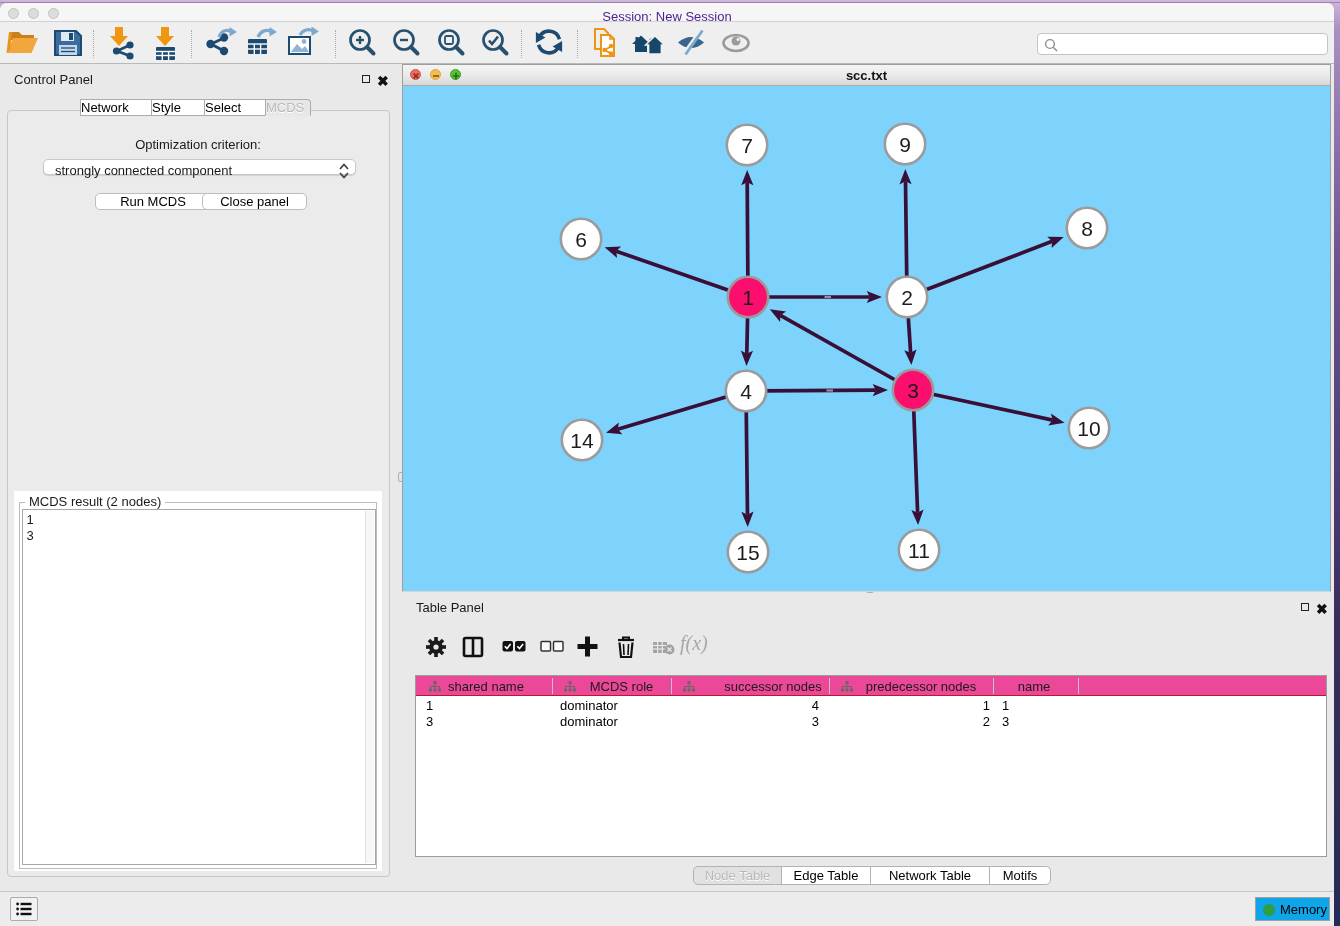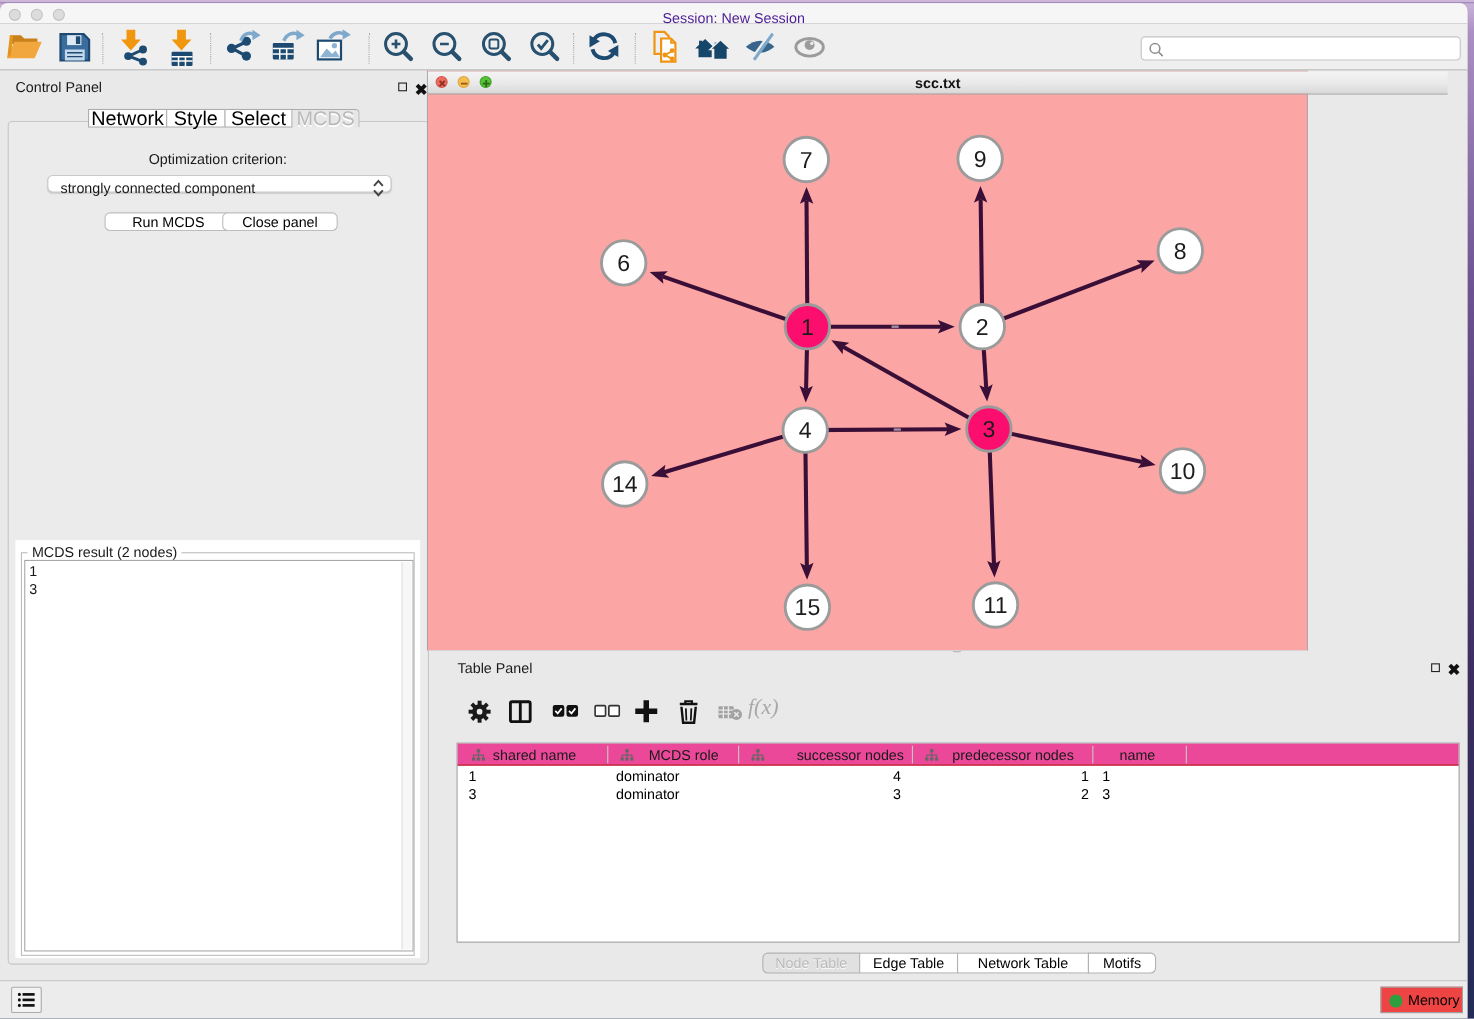--- a/index.html
+++ b/index.html
@@ -9,24 +9,24 @@
 #tbar{left:0;top:3px;width:1334px;height:19px;background:#f6f6f6;border-radius:7px 7px 0 0;border-bottom:1px solid #d2d2d2}
 .tl{width:11px;height:11px;border-radius:50%;background:#dcdcdc;border:1px solid #c3c3c3;top:7.5px}
 #ttl{left:0;top:9px;width:1334px;text-align:center;font-size:13px;color:#4c1d95}
 #tools{left:0;top:22px;width:1334px;height:42px;background:#efefef;border-bottom:1px solid #b9b9b9}
 .sep{top:30px;width:1px;height:28px;border-left:1px dotted #a9a9a9}
 #search{left:1037px;top:33px;width:291px;height:22px;background:#fff;border:1px solid #c4c4c4;border-radius:4px}
 #content{left:0;top:65px;width:1334px;height:826px;background:#e9e9e9}
 .ph{font-size:13px;color:#1a1a1a}
 .pfloat{width:8px;height:8px;border:1.5px solid #222}
 .px{font-size:14px;color:#111;font-weight:bold;line-height:10px}
-.tab{top:99px;height:17px;font-size:18px;white-space:nowrap;color:#000;background:#fff;border:1px solid #acacac;text-align:center;line-height:16px}
+.tab{top:99px;height:17px;font-size:13px;white-space:nowrap;color:#000;background:#fff;border:1px solid #acacac;line-height:16px}
 #cpanel{left:7px;top:110px;width:383px;height:767px;background:#ebebeb;border:1px solid #c6c6c6;border-radius:4px}
 .btn{top:193px;height:17px;background:#fff;border:1px solid #bdbdbd;border-radius:5px;font-size:13px;text-align:center;line-height:15px;color:#000}
-#mwin{left:388px;top:64px;width:801px;height:528px;background:#fca5a5;border:1px solid #9e9e9e;border-bottom:1px solid #d6d6d6;border-radius:1px}
+#mwin{left:402px;top:64px;width:929px;height:528px;background:#7dd3fc;border:1px solid #9e9e9e;border-bottom:1px solid #d6d6d6;border-radius:1px}
 #mtbar{left:0;top:0;width:927px;height:21px;background:linear-gradient(180deg,#f4f4f4,#e9e9e9 55%,#d8d8d8);border-bottom:1px solid #aaa}
 .mtl{width:11px;height:11px;border-radius:50%;top:4px}
 #mttl{left:0;top:3px;width:927px;text-align:center;font-size:13px;font-weight:bold;color:#111}
 #tpanel{left:393px;top:598px;width:941px;height:293px}
 #ttable{left:22px;top:77px;width:912px;height:182px;background:#fff;border:1px solid #9c9c9c}
 #thead{left:0;top:0;width:910px;height:20px;background:#ec4899;border-bottom:1px solid #b91c1c}
 .hsep{top:2px;width:1px;height:16px;background:#c6c6c6}
 .hlbl{top:3px;font-size:13px;color:#1a1a1a;text-align:center}
 .cell{font-size:13px;color:#000}
 .btab{top:268px;height:19px;font-size:13px;white-space:nowrap;background:#fff;border:1px solid #b2b2b2;text-align:center;line-height:17px;border-radius:0}
@@ -178,21 +178,21 @@
   </div>
 <div class="ab" id="content"></div>
 
 <div class="ab ph" style="left:14px;top:72px">Control Panel</div>
 <div class="ab pfloat" style="left:362px;top:75px"></div>
 <div class="ab px" style="left:377px;top:76px">✖</div>
 <div class="ab" id="cpanel"></div>
 <div class="ab tab" style="left:80px;width:72px">Network</div>
 <div class="ab tab" style="left:151px;width:54px">Style</div>
 <div class="ab tab" style="left:204px;width:62px">Select</div>
-<div class="ab tab" style="left:265px;width:62px;background:#e7e7e7;color:#b9b9b9;border-bottom:1px solid #e7e7e7;border-radius:0 4px 0 0;text-shadow:0 1px 0 #fff">MCDS</div>
+<div class="ab tab" style="left:265px;width:46px;background:#e7e7e7;color:#b9b9b9;border-bottom:1px solid #e7e7e7;border-radius:0 4px 0 0;text-shadow:0 1px 0 #fff">MCDS</div>
 <div class="ab ph" style="left:8px;top:137px;width:380px;text-align:center">Optimization criterion:</div>
 <div class="ab" style="left:43px;top:159px;width:313px;height:16px;background:#fff;border:1px solid #c9c9c9;border-radius:5px;box-shadow:0 1px 1px rgba(0,0,0,0.12)">
  <div class="ab ph" style="left:11px;top:3px">strongly connected component</div>
  <svg class="ab" style="left:293px;top:2.5px" width="14" height="16" viewBox="0 0 14 16">
       <path d="M3 6 L7 1.5 11 6" fill="none" stroke="#444" stroke-width="1.8"></path>
       <path d="M3 10 L7 14.5 11 10" fill="none" stroke="#444" stroke-width="1.8"></path>
     </svg>
 </div>
 <div class="ab btn" style="left:95px;width:116px">Run MCDS</div>
 <div class="ab btn" style="left:202px;width:105px">Close panel</div>
@@ -408,16 +408,16 @@
       <g fill="#111">
         <circle cx="1.6" cy="2" r="1.4"></circle>
         <circle cx="1.6" cy="7" r="1.4"></circle>
         <circle cx="1.6" cy="12" r="1.4"></circle>
         <rect x="4.5" y="0.8" width="11" height="2.4"></rect>
         <rect x="4.5" y="5.8" width="11" height="2.4"></rect>
         <rect x="4.5" y="10.8" width="11" height="2.4"></rect>
       </g>
     </svg>
   </div>
-<div class="ab" style="left:1255px;top:897px;width:75px;height:24px;background:#ef4444;border:1px solid #9f9f9f;font-size:13px;color:#000">
+<div class="ab" style="left:1255px;top:897px;width:75px;height:24px;background:#0ea5e9;border:1px solid #9f9f9f;font-size:13px;color:#000">
     <span style="position:absolute;left:7px;top:6px;width:12px;height:12px;border-radius:50%;background:#2e9e3e"></span>
     <span style="position:absolute;left:24px;top:4px">Memory</span>
   </div>
 
 </body></html>

